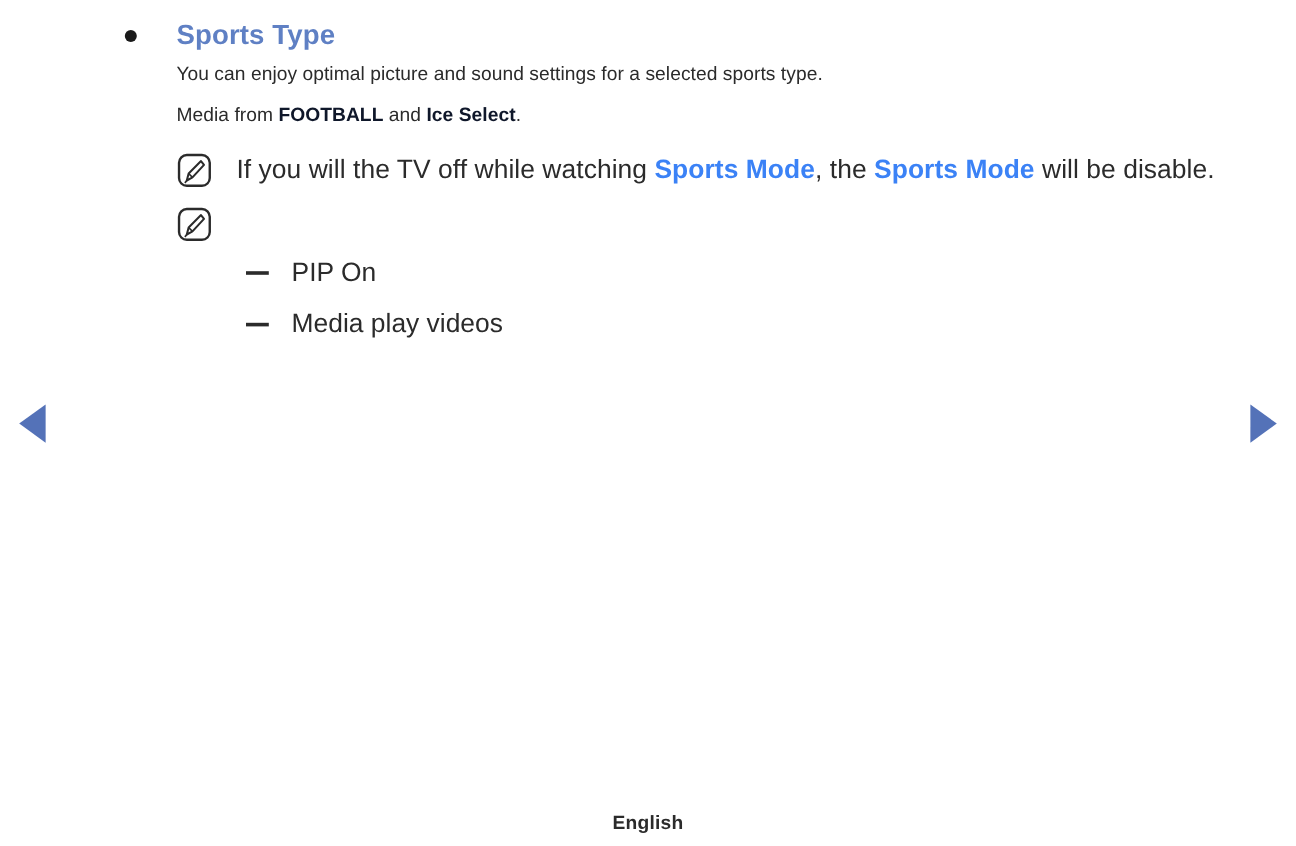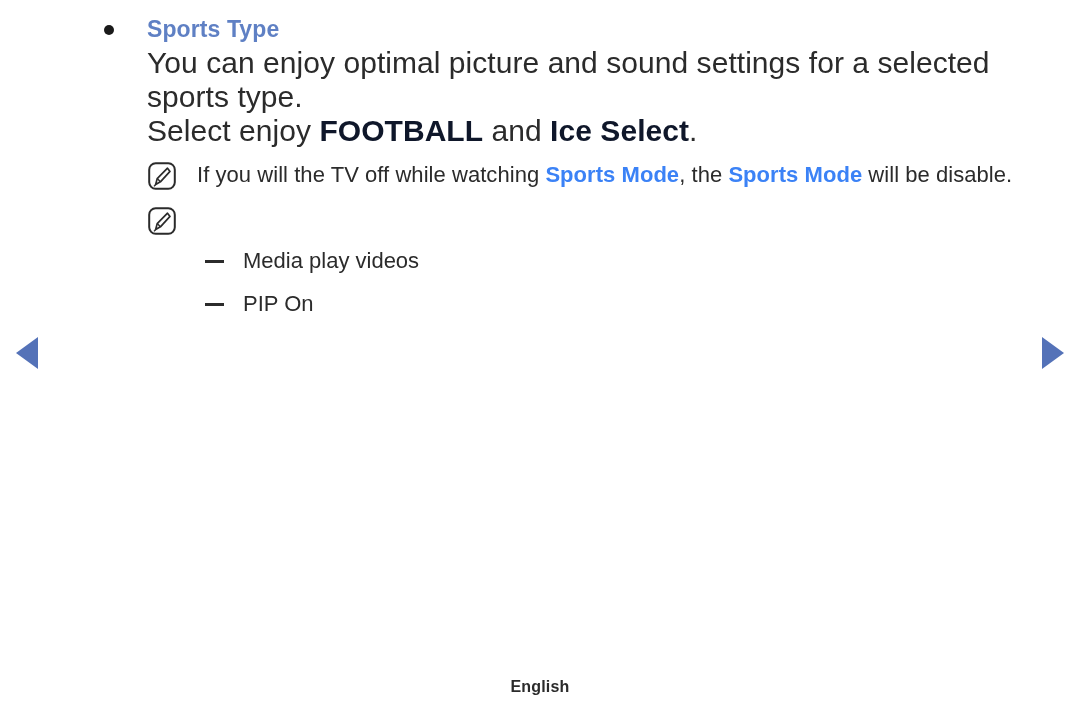--- a/index.html
+++ b/index.html
@@ -49,21 +49,21 @@
     font-size: 23px;
     font-weight: bold;
     color: #5f80c4;
     line-height: 34px;
     letter-spacing: 0.1px;
   }
 
   
   .para {
     margin-left: 43px;
-    font-size: 30px;
+    font-size: 16px;
     line-height: 34px;
     color: #2b2b2b;
     letter-spacing: 0.05px;
   }
   .para .hl {
     color: #0f172a;
     font-weight: bold;
   }
 
   
@@ -154,21 +154,21 @@
 
   <div class="content">
 
     <div class="bullet-row">
       <span class="bullet-dot"></span>
       <span class="heading">Sports Type</span>
     </div>
 
     <div class="para">
       <span>You can enjoy optimal picture and sound settings for a selected sports type.</span><br>
-      <span>Select enjoy </span><span class="hl">FOOTBALL</span><span> and </span><span class="hl">Ice Select</span><span>.</span>
+      <span>Media from </span><span class="hl">FOOTBALL</span><span> and </span><span class="hl">Ice Select</span><span>.</span>
     </div>
 
     <div class="note-row">
       <span class="note-icon">
         <svg width="30" height="30" viewBox="0 0 30 30" xmlns="http://www.w3.org/2000/svg">
           <rect x="2.2" y="2.2" width="25.6" height="25.6" rx="6.5" ry="6.5" fill="none" stroke="#2b2b2b" stroke-width="2"></rect>
           <path d="M20.5 7.2 L10.2 17.6 L8.6 23.6 L13.4 20.8 L23.0 10.4 Z" fill="none" stroke="#2b2b2b" stroke-width="1.7" stroke-linejoin="round"></path>
           <path d="M10.2 17.6 L13.4 20.8" fill="none" stroke="#2b2b2b" stroke-width="1.4"></path>
           <path d="M8.6 23.6 L7.0 25.4" fill="none" stroke="#2b2b2b" stroke-width="1.4"></path>
         </svg>
@@ -182,25 +182,25 @@
           <rect x="2.2" y="2.2" width="25.6" height="25.6" rx="6.5" ry="6.5" fill="none" stroke="#2b2b2b" stroke-width="2"></rect>
           <path d="M20.5 7.2 L10.2 17.6 L8.6 23.6 L13.4 20.8 L23.0 10.4 Z" fill="none" stroke="#2b2b2b" stroke-width="1.7" stroke-linejoin="round"></path>
           <path d="M10.2 17.6 L13.4 20.8" fill="none" stroke="#2b2b2b" stroke-width="1.4"></path>
           <path d="M8.6 23.6 L7.0 25.4" fill="none" stroke="#2b2b2b" stroke-width="1.4"></path>
         </svg>
       </span>
     </div>
 
     <div class="dash-row">
       <span class="dash-mark"></span>
-      <span class="dash-text">Media play videos</span>
+      <span class="dash-text">PIP On</span>
     </div>
     <div class="dash-row">
       <span class="dash-mark"></span>
-      <span class="dash-text">PIP On</span>
+      <span class="dash-text">Media play videos</span>
     </div>
 
   </div>
 
   <div class="nav-arrow nav-prev"></div>
   <div class="nav-arrow nav-next"></div>
 
   <div class="footer">English</div>
 
 </div>

